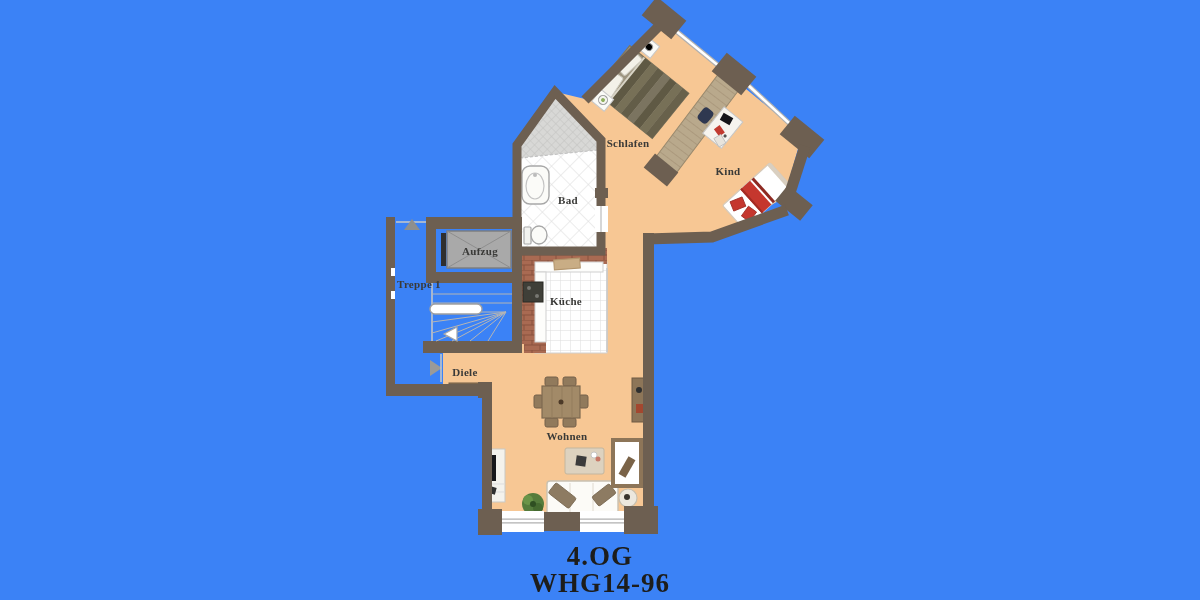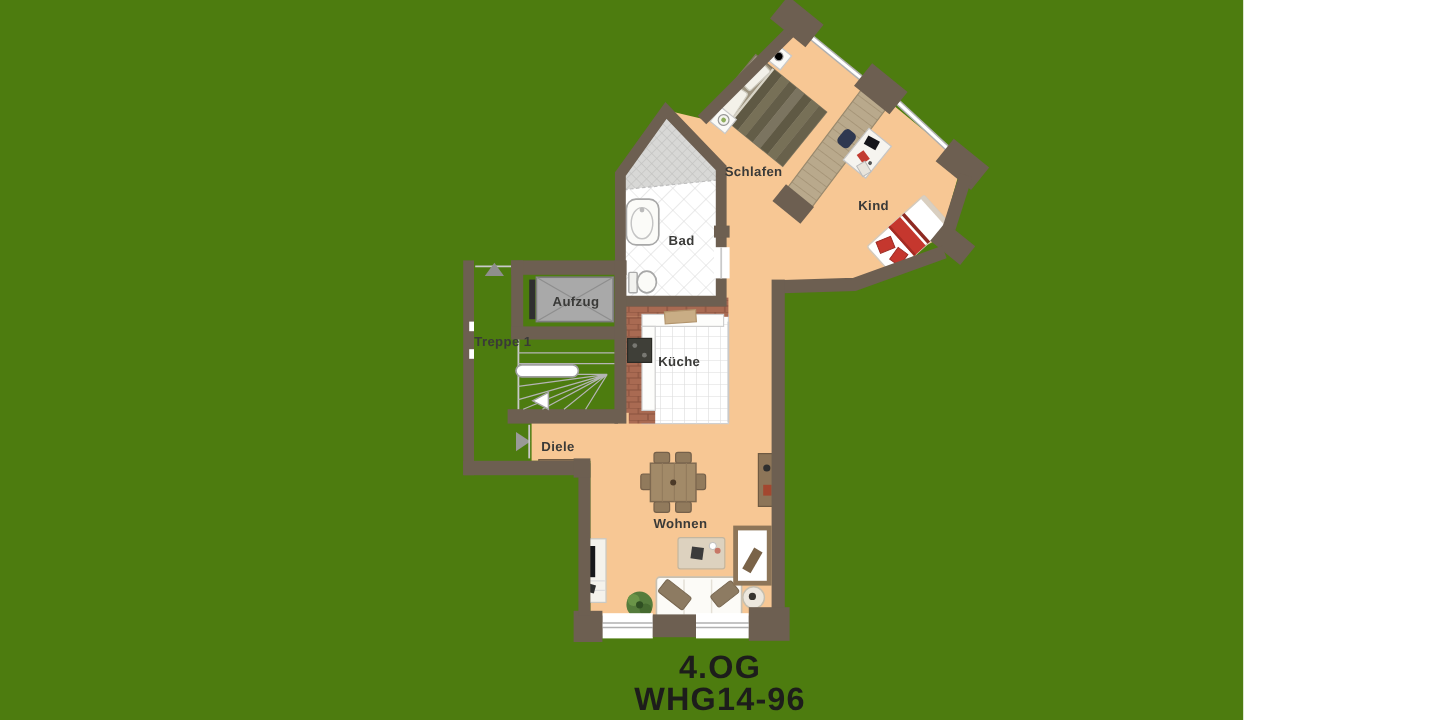--- a/index.html
+++ b/index.html
@@ -2,22 +2,22 @@
 <html style="--wall: #6d5f51; --floor: #f7c794; --exterior: #ffffff; --elevator_fill: #a9a9a9; --wood_furniture: #8d7558; --wardrobe_wood: #b9a98c; --bed_olive_dark: #5f5944; --bed_olive_light: #7b7460; --accent_red: #c5372e; --tile_line: #d9d9d9; --brick: #a96a52; --label_text: #3a3a38; --title_text: #1d1d1b;"><head>
 <meta charset="utf-8">
 <style>
   :root{
     --wall:#6d5f51; --floor:#f7c794; --exterior:#ffffff;
     --elevator_fill:#a9a9a9; --wood_furniture:#8d7558; --wardrobe_wood:#b9a98c;
     --bed_olive_dark:#5f5944; --bed_olive_light:#7b7460; --accent_red:#c5372e;
     --tile_line:#d9d9d9; --brick:#a96a52; --label_text:#3a3a38; --title_text:#1d1d1b;
   }
   html,body{margin:0;padding:0;background:#fff;}
-  .page{position:relative;width:1036px;height:600px;background:#4d7c0f;overflow:hidden;
-        font-family:Liberation Sans, sans-serif;}
+  .page{position:relative;width:1200px;height:600px;background:#3b82f6;overflow:hidden;
+        font-family:Liberation Serif, serif;}
   svg{position:absolute;inset:0;}
   .floor{fill:var(--floor);}
   .wallF{fill:var(--wall);}
   .wallL{stroke:var(--wall);fill:none;}
   .win-outer{stroke:#b0b0b0;stroke-width:5;fill:none;}
   .win-inner{stroke:#ffffff;stroke-width:2.6;fill:none;}
   .room-label{font-size:11px;font-weight:700;fill:var(--label_text);letter-spacing:.3px;
               text-anchor:middle;}
   .title-text{font-size:27px;font-weight:700;fill:var(--title_text);letter-spacing:1px;
               text-anchor:middle;}

